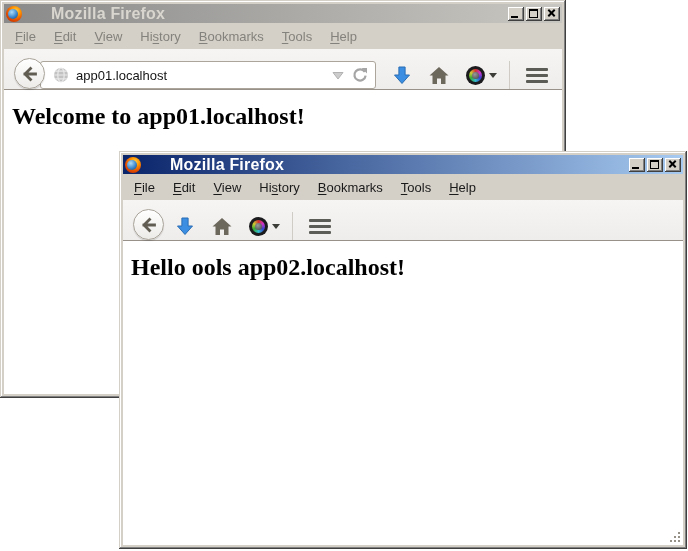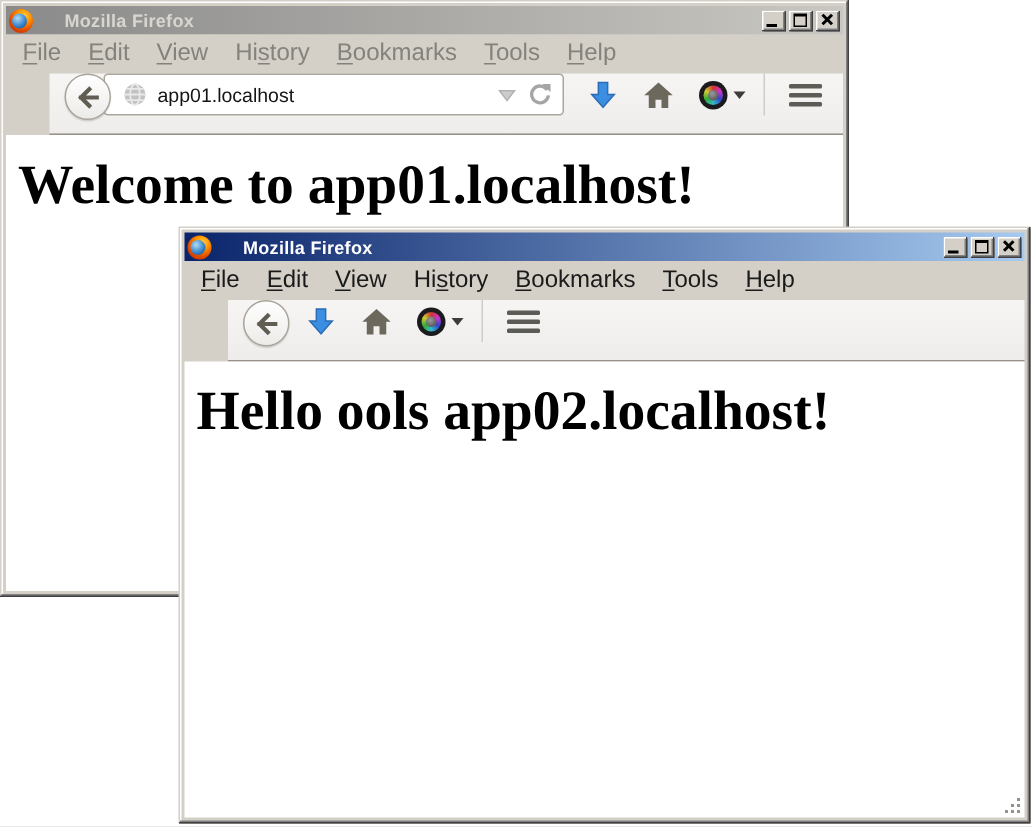--- a/index.html
+++ b/index.html
@@ -20,22 +20,22 @@
   .win2 { left:119px; top:151px; width:568px; height:398px; z-index:2; }
 
   
   .titlebar {
     height:19px; flex:0 0 19px; display:flex; align-items:center;
     padding:0 2px; overflow:hidden;
   }
   .win-active   .titlebar { background:linear-gradient(90deg,#0a246a,#a6caf0); }
   .win-inactive .titlebar { background:linear-gradient(90deg,#8a8a8a,#c9c7c1); }
   .title-text {
-    flex:1; font-size:12px; font-weight:bold; white-space:nowrap;
-    overflow:hidden; padding-left:21px; letter-spacing:0.2px;
+    flex:1; font-size:16px; font-weight:bold; white-space:nowrap;
+    overflow:hidden; padding-left:2px; letter-spacing:0.2px;margin-left:27px;
   }
   .win-active   .title-text { color:#ffffff; }
   .win-inactive .title-text { color:#d9d6cf; }
 
   .fx-icon { width:16px; height:16px; border-radius:50%; position:relative; flex:0 0 16px;
     background: radial-gradient(circle at 62% 30%, #ffd24a 0%, #ff9500 30%, #e34b00 62%, #a82800 100%);
   }
   .fx-icon::after { content:""; position:absolute; left:2px; top:3px; width:10px; height:10px;
     border-radius:50%;
     background: radial-gradient(circle at 38% 32%, #aedcf8 0%, #3b86cc 55%, #173f74 100%);
@@ -52,32 +52,32 @@
   .glyph-close { position:absolute; inset:0; }
   .glyph-close::before, .glyph-close::after {
     content:""; position:absolute; left:3px; top:5px; width:9px; height:2px; background:#000;
   }
   .glyph-close::before { transform:rotate(45deg); }
   .glyph-close::after  { transform:rotate(-45deg); }
 
   
   .menubar {
     height:26px; flex:0 0 26px; display:flex; align-items:center;
-    background:#d4d0c8; font-size:16px; padding-left:2px;
+    background:#d4d0c8; font-size:13px; padding-left:2px;
   }
   .menu-item { padding:2px 9px; white-space:nowrap; cursor:default; }
   .win-active   .menu-item { color:#1a1a1a; }
   .win-inactive .menu-item { color:#84827c; }
   .menu-item u { text-decoration:underline; text-underline-offset:2px; }
 
   
   .toolbar {
-    height:41px; flex:0 0 41px; display:flex; align-items:flex-start;
+    height:41px; flex:0 0 41px; display:flex; align-items:flex-end;
     background:linear-gradient(#f6f5f3,#eeedeb);
-    border-bottom:1px solid #97918a; padding:0 10px;margin-left:29px;
+    border-bottom:1px solid #97918a; padding:0 10px;
   }
   .back-button {
     width:31px; height:31px; border-radius:50%; flex:0 0 31px;
     background:linear-gradient(#ffffff,#ecebe8); border:1px solid #a9a49a;
     display:flex; align-items:center; justify-content:center;
     z-index:2; margin-right:-5px; box-shadow:0 1px 1px rgba(0,0,0,0.15);
   }
   .urlbar {
     flex:1 1 auto; min-width:0; height:28px; background:#fff;
     border:1px solid #aba59b; border-radius:3px;
@@ -102,21 +102,21 @@
   .caret-down { width:0; height:0; border-left:4px solid transparent;
     border-right:4px solid transparent; border-top:5px solid #3c3c38; margin-left:4px; }
   .separator { width:1px; height:28px; background:#cfccc5; margin:0 12px 0 2px; }
   .hamburger { width:22px; height:3px; background:#5b5c55; border-radius:1px;
     box-shadow:0 6px 0 #5b5c55, 0 12px 0 #5b5c55; margin:-12px 2px 0 4px; }
 
   
   .content { flex:1 1 auto; background:#ffffff; position:relative; overflow:hidden; }
   .content h1 {
     margin:13px 0 0 8px; font-family:"Liberation Serif", serif;
-    font-size:37px; font-weight:700; color:#000; line-height:1.12; white-space:nowrap;
+    font-size:24px; font-weight:700; color:#000; line-height:1.12; white-space:nowrap;
   }
   .resize-grip { position:absolute; right:1px; bottom:1px; }
 </style>
 </head>
 <body>
 
 <div class="window win1 win-inactive">
   <div class="titlebar">
     <span class="fx-icon"></span>
     <span class="title-text">Mozilla Firefox</span>

